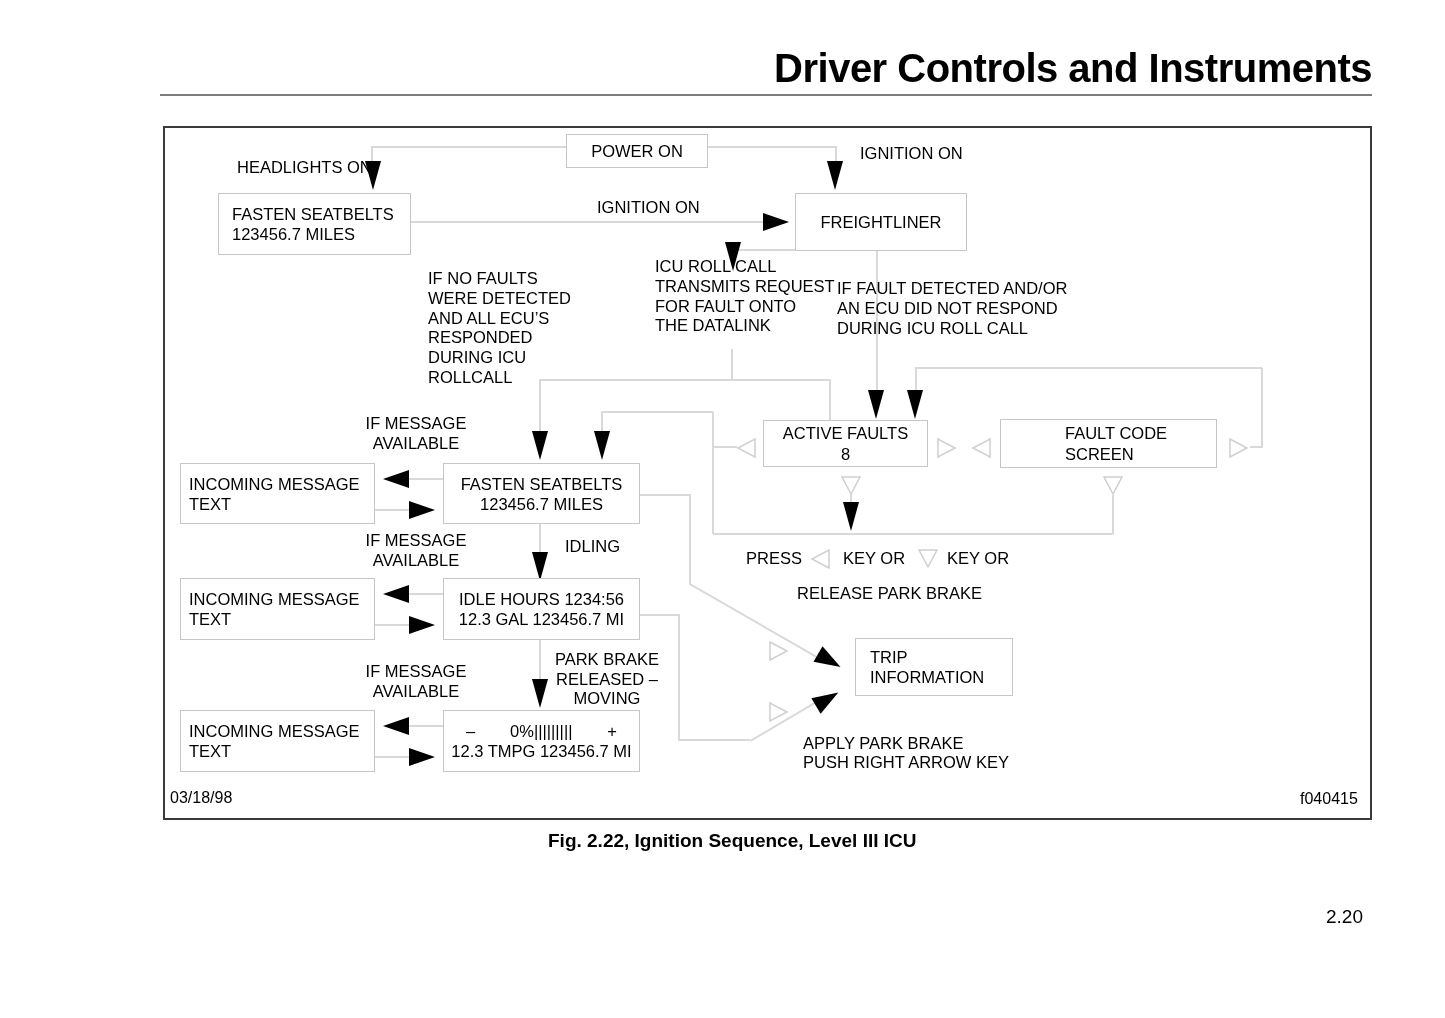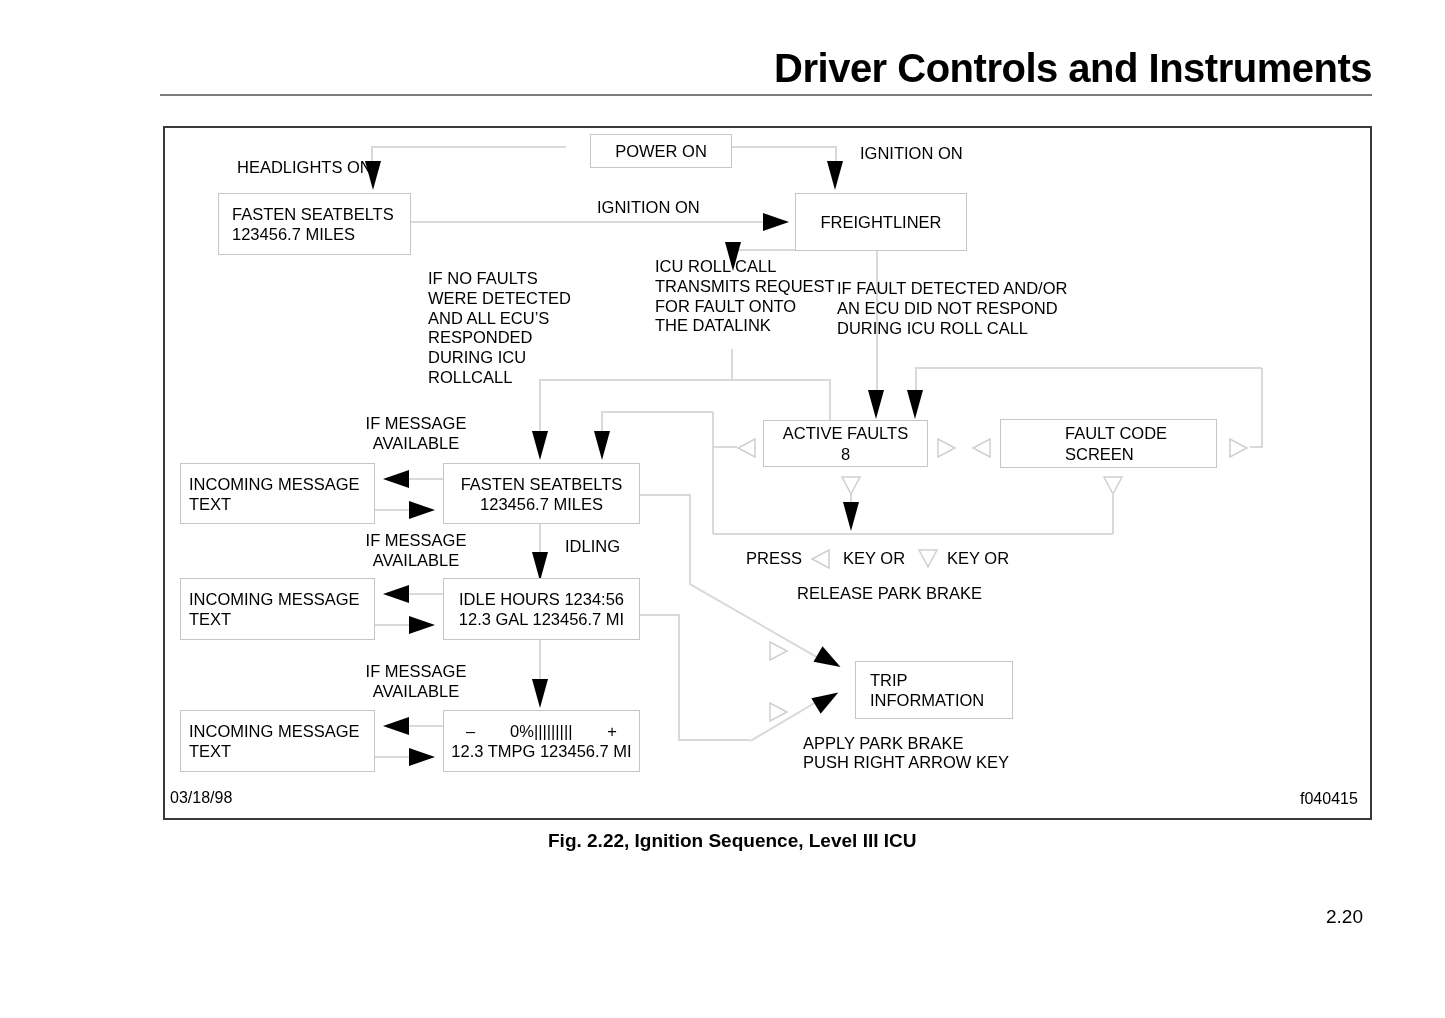--- a/index.html
+++ b/index.html
@@ -124,21 +124,21 @@
   <span class="tri" style="left:917px;top:548px;"><svg width="22" height="22">
         <polygon points="2,2 20,2 11,19" fill="#fff" stroke="#cfcfcf" stroke-width="1.5"></polygon>
       </svg></span>
   <span class="tri" style="left:768px;top:640px;"><svg width="22" height="22">
         <polygon points="2,2 2,20 19,11" fill="#fff" stroke="#cfcfcf" stroke-width="1.5"></polygon>
       </svg></span>
   <span class="tri" style="left:768px;top:701px;"><svg width="22" height="22">
         <polygon points="2,2 2,20 19,11" fill="#fff" stroke="#cfcfcf" stroke-width="1.5"></polygon>
       </svg></span>
 
-  <div class="box center" style="left:566px;top:134px;width:142px;height:34px;margin-left:24px;">
+  <div class="box center" style="left:566px;top:134px;width:142px;height:34px;">
     <div>POWER ON</div>
   </div>
 
   <div class="box" style="left:218px;top:193px;width:193px;height:62px;padding-left:13px;">
     <div>FASTEN SEATBELTS</div>
     <div>123456.7 MILES</div>
   </div>
 
   <div class="box center" style="left:795px;top:193px;width:172px;height:58px;">
     <div>FREIGHTLINER</div>
@@ -181,21 +181,21 @@
 
   <div class="box center" style="left:443px;top:710px;width:197px;height:62px;">
     <div class="gaugerow">
       <span>–</span>
       <span>0%|||||||||</span>
       <span>+</span>
     </div>
     <div>12.3 TMPG 123456.7 MI</div>
   </div>
 
-  <div class="box" style="left:855px;top:661px;width:158px;height:58px;padding-left:14px;">
+  <div class="box" style="left:855px;top:638px;width:158px;height:58px;padding-left:14px;">
     <div>TRIP</div>
     <div>INFORMATION</div>
   </div>
 
   <div class="lbl" style="left:237px;top:158px;">HEADLIGHTS ON</div>
   <div class="lbl" style="left:860px;top:144px;">IGNITION ON</div>
   <div class="lbl" style="left:597px;top:198px;">IGNITION ON</div>
 
 
   <div class="lbl" style="left:428px;top:269px;">
@@ -228,20 +228,25 @@
     <div>IF MESSAGE</div>
     <div>AVAILABLE</div>
   </div>
   <div class="lbl center" style="left:356px;top:662px;width:120px;">
     <div>IF MESSAGE</div>
     <div>AVAILABLE</div>
   </div>
 
   <div class="lbl" style="left:565px;top:537px;">IDLING</div>
 
+  <div class="lbl center" style="left:552px;top:650px;width:110px;line-height:19.5px;">
+    <div>PARK BRAKE</div>
+    <div>RELEASED –</div>
+    <div>MOVING</div>
+  </div>
 
   <div class="lbl" style="left:746px;top:549px;">PRESS</div>
   <div class="lbl" style="left:843px;top:549px;">KEY OR</div>
   <div class="lbl" style="left:947px;top:549px;">KEY OR</div>
   <div class="lbl" style="left:797px;top:584px;">RELEASE PARK BRAKE</div>
 
   <div class="lbl" style="left:803px;top:734px;line-height:18.5px;">
     <div>APPLY PARK BRAKE</div>
     <div>PUSH RIGHT ARROW KEY</div>
   </div>

